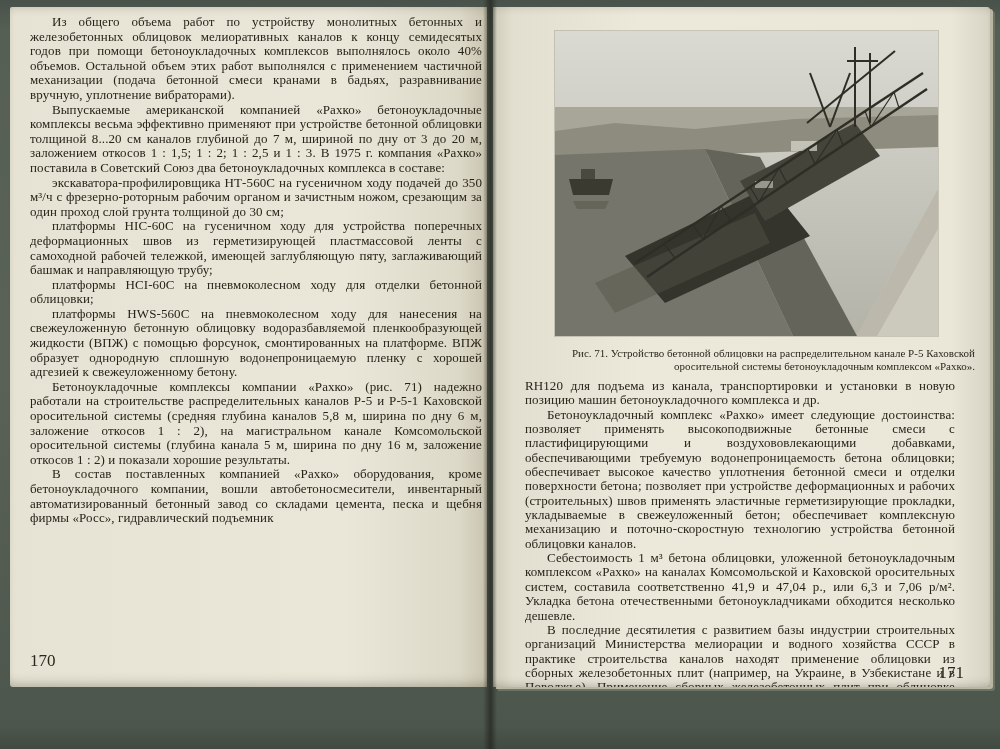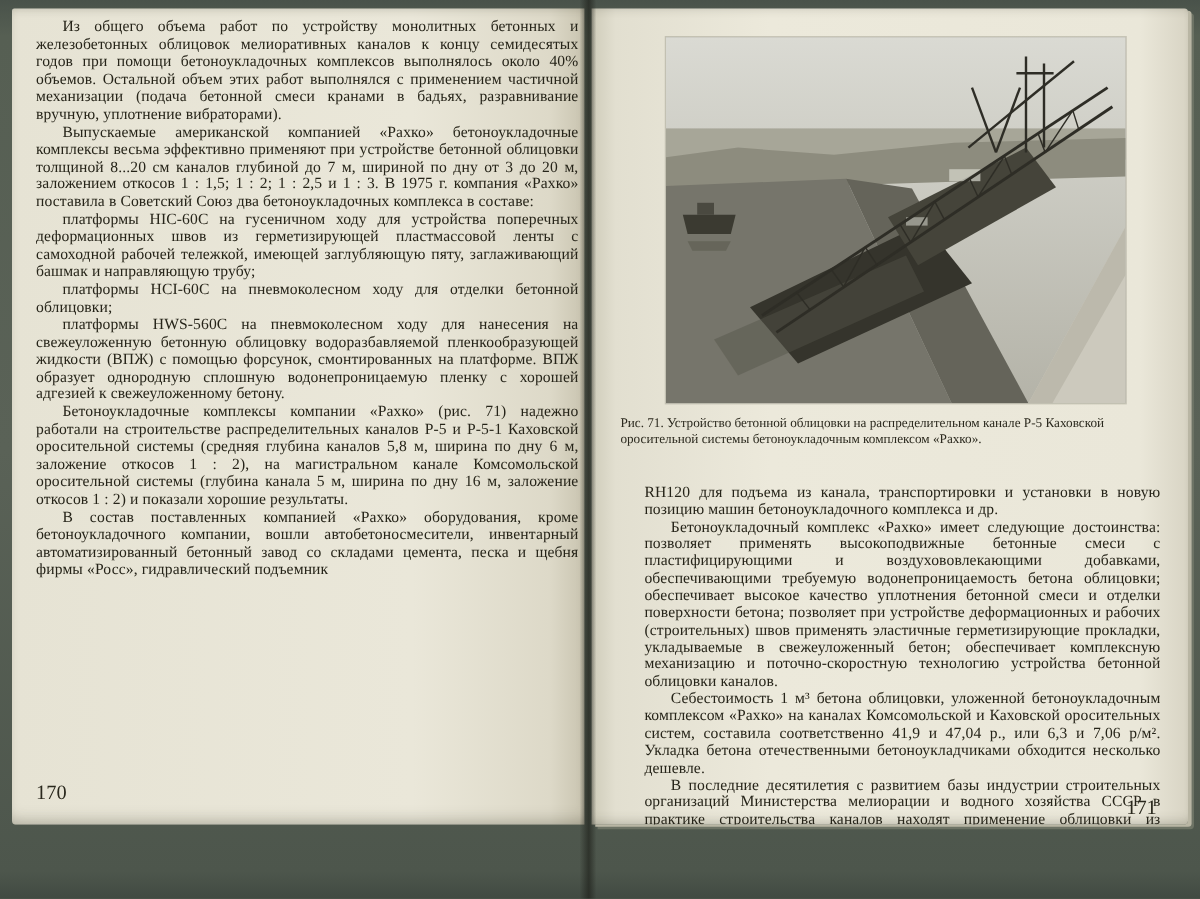--- a/index.html
+++ b/index.html
@@ -25,48 +25,49 @@
     border-radius:0 3px 3px 0;
   }
   .text-col{
     position:absolute;color:#262419;
     font-size:13px;line-height:14.6px;text-align:justify;
     letter-spacing:.1px;
   }
   .text-col p{margin:0;text-indent:22px;}
   .text-col p.noindent{text-indent:0;}
   .col-left{left:20px;top:8px;width:452px;}
-  .col-right{left:44px;top:372px;width:430px;line-height:14.35px;margin-top:24px;}
+  .col-right{left:32px;top:372px;width:430px;line-height:14.35px;}
   .pagenum{position:absolute;font-size:17px;color:#2a281d;}
   .pagenum-left{left:20px;bottom:16px;}
   .pagenum-right{right:26px;bottom:4px;}
   .photo-wrap{
     position:absolute;left:62px;top:24px;width:383px;height:305px;
     background:#b9b7ae;box-shadow:0 0 0 1px rgba(90,90,75,.25);
   }
   .photo-wrap svg{display:block;width:100%;height:100%;}
   .fig-caption{
-    position:absolute;left:24px;top:340px;width:440px;
-    font-size:11px;line-height:13px;text-align:left;color:#2b291e;
+    position:absolute;left:42px;top:340px;width:440px;
+    font-size:11px;line-height:13px;text-align:right;color:#2b291e;
   }
   .gutter{
     position:absolute;left:483px;top:0;width:14px;height:749px;
     background:linear-gradient(90deg,rgba(30,32,26,0) 0%,rgba(30,32,26,.55) 45%,rgba(30,32,26,.65) 55%,rgba(30,32,26,0) 100%);
     pointer-events:none;
   }
 </style>
 </head>
 <body>
 
 <div class="spread">
 
   <div class="page page-left">
     <div class="text-col col-left">
       <p>Из общего объема работ по устройству монолитных бетонных и железобетонных облицовок мелиоративных каналов к концу семидесятых годов при помощи бетоноукладочных комплексов выполнялось около 40% объемов. Остальной объем этих работ выполнялся с применением частичной механизации (подача бетонной смеси кранами в бадьях, разравнивание вручную, уплотнение вибраторами).</p>
       <p>Выпускаемые американской компанией «Рахко» бетоноукладочные комплексы весьма эффективно применяют при устройстве бетонной облицовки толщиной 8...20 см каналов глубиной до 7 м, шириной по дну от 3 до 20 м, заложением откосов 1 : 1,5; 1 : 2; 1 : 2,5 и 1 : 3. В 1975 г. компания «Рахко» поставила в Советский Союз два бетоноукладочных комплекса в составе:</p>
+      <p>экскаватора-профилировщика НТ-560С на гусеничном ходу подачей до 350 м³/ч с фрезерно-роторным рабочим органом и зачистным ножом, срезающим за один проход слой грунта толщиной до 30 см;</p>
       <p>платформы HIC-60C на гусеничном ходу для устройства поперечных деформационных швов из герметизирующей пластмассовой ленты с самоходной рабочей тележкой, имеющей заглубляющую пяту, заглаживающий башмак и направляющую трубу;</p>
       <p>платформы HCI-60C на пневмоколесном ходу для отделки бетонной облицовки;</p>
       <p>платформы HWS-560C на пневмоколесном ходу для нанесения на свежеуложенную бетонную облицовку водоразбавляемой пленкообразующей жидкости (ВПЖ) с помощью форсунок, смонтированных на платформе. ВПЖ образует однородную сплошную водонепроницаемую пленку с хорошей адгезией к свежеуложенному бетону.</p>
       <p>Бетоноукладочные комплексы компании «Рахко» (рис. 71) надежно работали на строительстве распределительных каналов Р-5 и Р-5-1 Каховской оросительной системы (средняя глубина каналов 5,8 м, ширина по дну 6 м, заложение откосов 1 : 2), на магистральном канале Комсомольской оросительной системы (глубина канала 5 м, ширина по дну 16 м, заложение откосов 1 : 2) и показали хорошие результаты.</p>
       <p>В состав поставленных компанией «Рахко» оборудования, кроме бетоноукладочного компании, вошли автобетоносмесители, инвентарный автоматизированный бетонный завод со складами цемента, песка и щебня фирмы «Росс», гидравлический подъемник</p>
     </div>
     <div class="pagenum pagenum-left">170</div>
   </div>
 
   <div class="page page-right">

